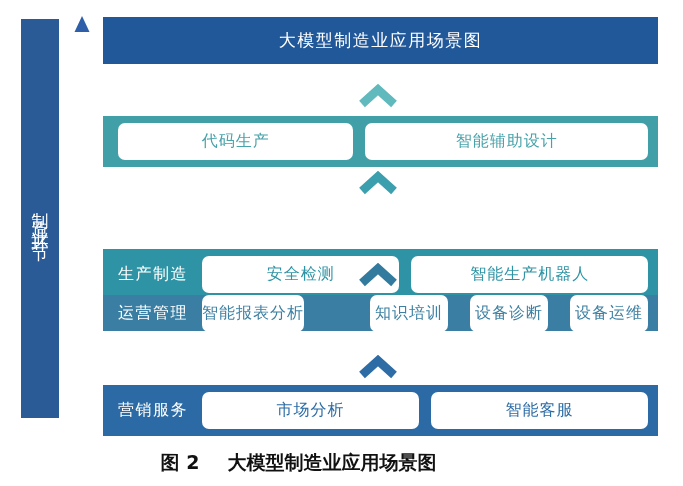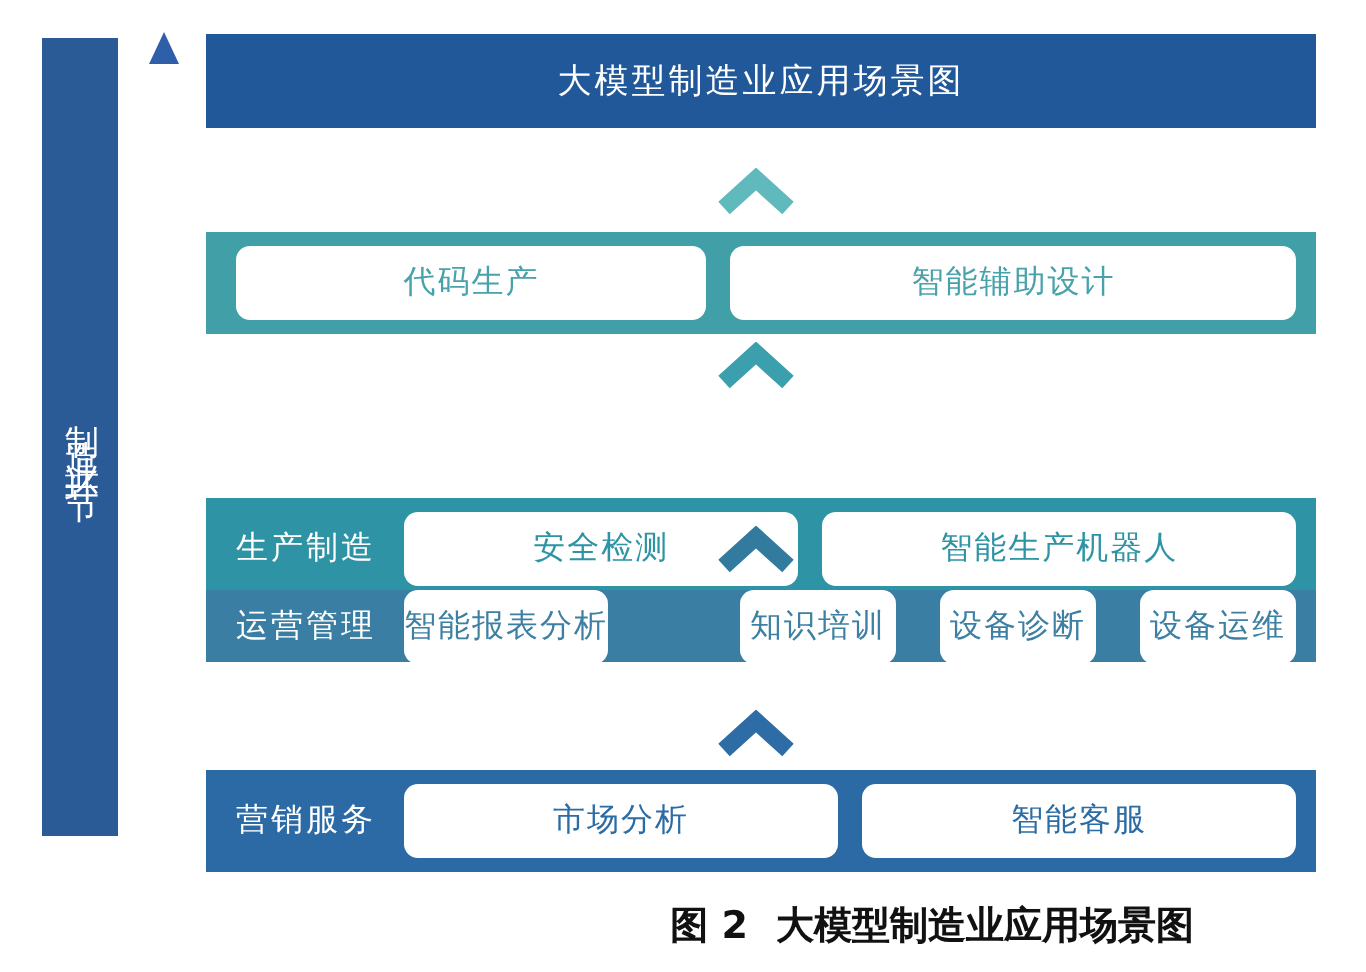--- a/index.html
+++ b/index.html
@@ -44,21 +44,21 @@
     background:#ffffff; border-radius:7px;
     display:flex; align-items:center; justify-content:center;
     font-size:16px; white-space:nowrap; flex:1;
     letter-spacing:1px;
   }
   .box.wide { flex:1.2; }
   .box.wider { flex:1.15; }
   
   .caption {
     position:absolute; left:0; top:451px; width:597px; height:24px;
-    display:flex; align-items:center; justify-content:flex-end; gap:14px;
+    display:flex; align-items:center; justify-content:center; gap:28px;
     font-family:"DejaVu Sans", sans-serif; font-weight:bold; font-size:19px;
     color:#111111;
   }
 </style>
 </head>
 <body>
 
 <div class="canvas">
 
   <div class="sidebar" style="background: rgb(42, 91, 151);">

